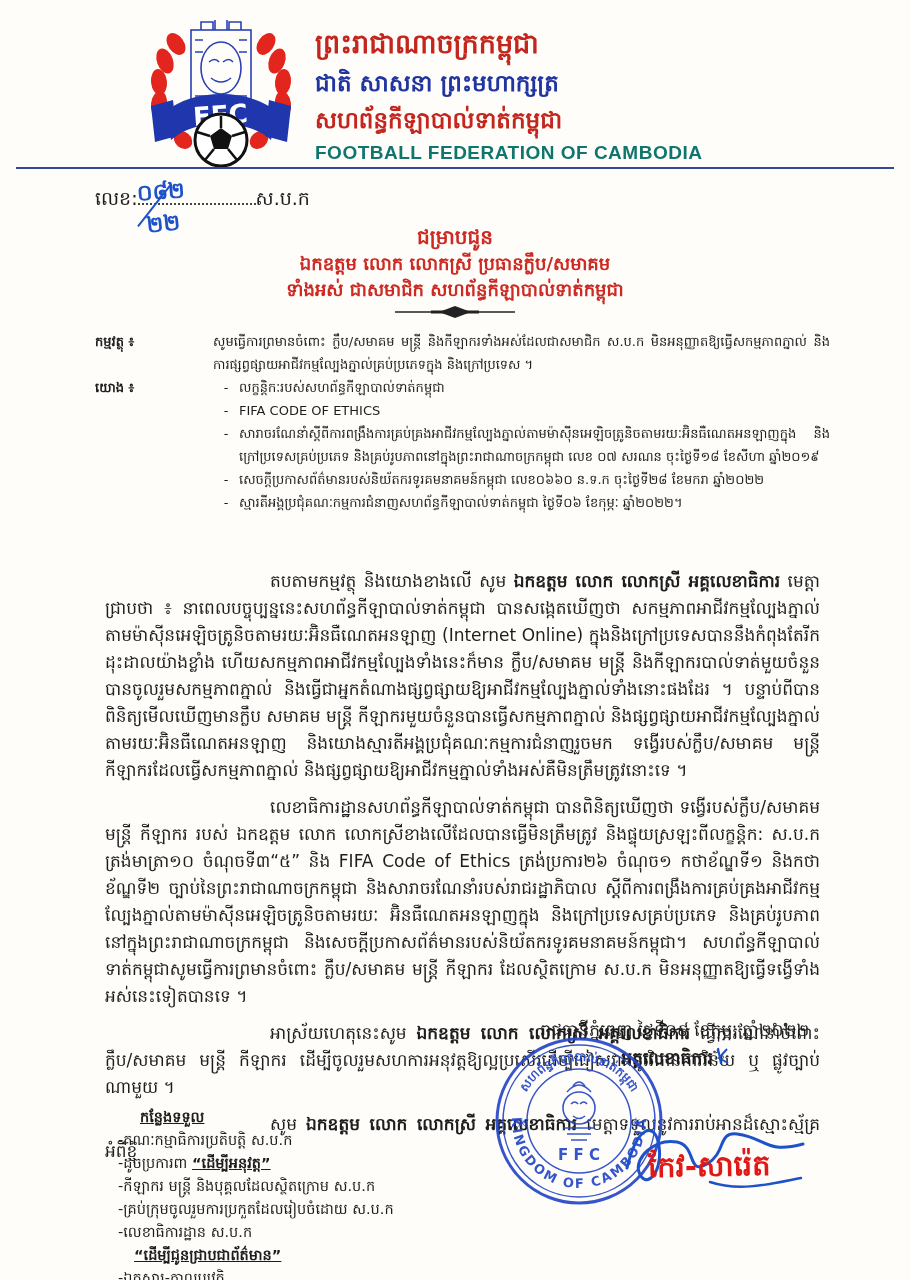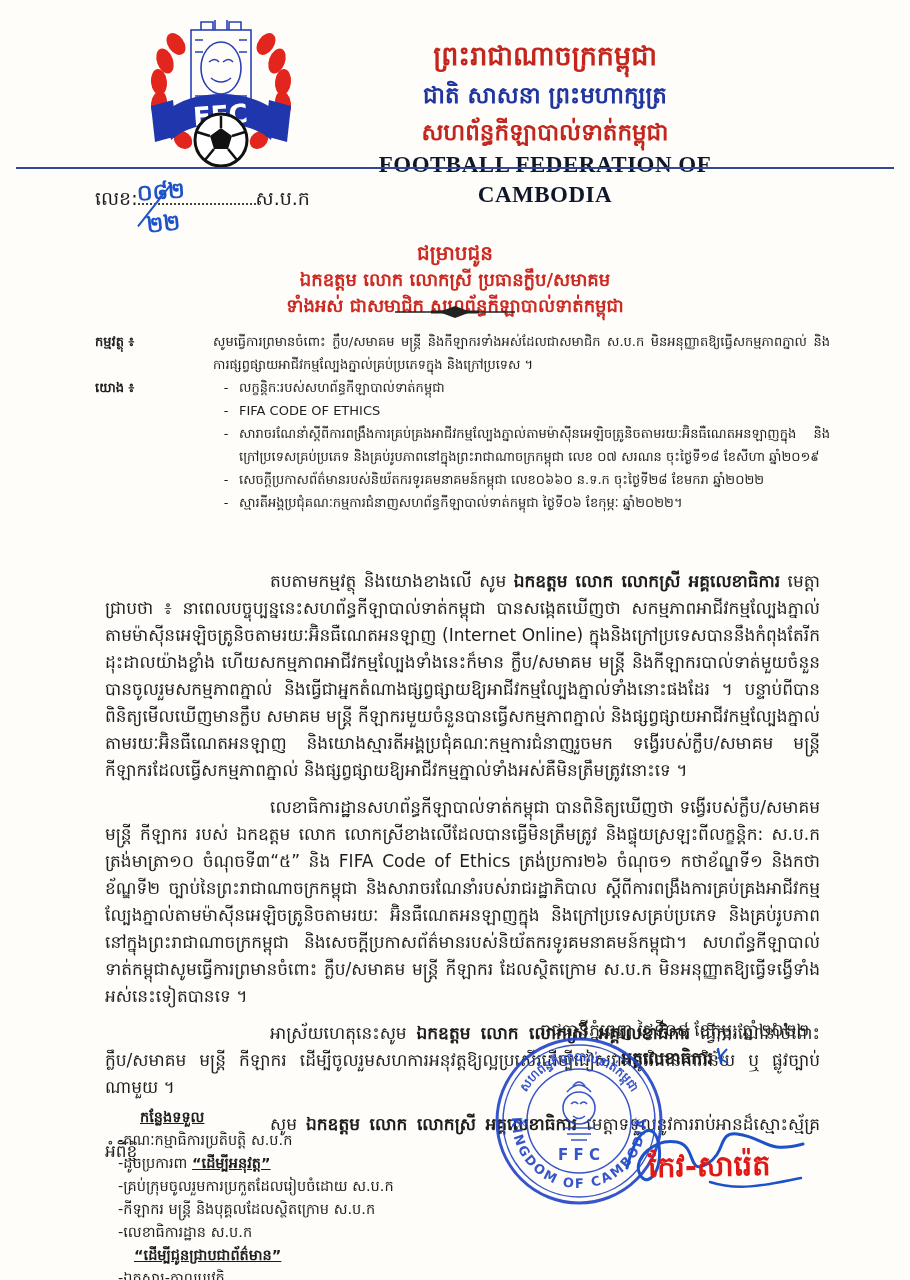--- a/index.html
+++ b/index.html
@@ -1,35 +1,35 @@
 <!DOCTYPE html>
 <html><head>
 <meta charset="utf-8">
 <style>
   html,body{margin:0;padding:0;background:#e8e8e8;}
   .page{position:relative;width:910px;height:1280px;margin:0 auto;background:#fefdfa;overflow:hidden;
         font-family:"DejaVu Sans",sans-serif;color:#1d1d1d;}
   
   .logo{position:absolute;left:143px;top:20px;width:156px;height:148px;}
-  .header-text{position:absolute;left:315px;top:36px;width:460px;text-align:center;}
+  .header-text{position:absolute;left:315px;top:24px;width:460px;text-align:left;}
   .h-kh1{font-size:27px;font-weight:bold;color:#c4261d;line-height:40px;}
   .h-kh2{font-size:23px;font-weight:bold;color:#2135a0;line-height:38px;}
   .h-kh3{font-size:23px;font-weight:bold;color:#c4261d;line-height:36px;}
-  .h-en{font-size:23px;font-weight:bold;color:#0f172a;letter-spacing:.5px;
-        font-family:Liberation Serif, serif;line-height:30px;}
+  .h-en{font-size:19px;font-weight:bold;color:#0f766e;letter-spacing:.5px;
+        font-family:Liberation Sans, sans-serif;line-height:30px;}
   .rule{position:absolute;left:16px;right:16px;top:167px;height:2px;background:#31479e;}
   
   .ref{position:absolute;left:95px;top:186px;font-size:19px;white-space:nowrap;}
   .ref .dots{display:inline-block;width:118px;border-bottom:2px dotted #444;height:14px;}
   .hand{position:absolute;color:#1d52c8;font-weight:bold;}
   .hand-top{left:42px;top:-8px;font-size:22px;transform:rotate(-4deg);}
   .hand-slash{left:58px;top:-6px;width:2px;height:52px;background:#1d52c8;transform:rotate(38deg);}
   .hand-bottom{left:52px;top:24px;font-size:22px;transform:rotate(-6deg);}
   
-  .title{position:absolute;left:0;right:0;top:224px;text-align:center;color:#cc2a22;font-weight:bold;margin-top:16px;}
+  .title{position:absolute;left:0;right:0;top:224px;text-align:center;color:#cc2a22;font-weight:bold;}
   .title .t1{font-size:20px;line-height:27px;}
   .title .t2,.title .t3{font-size:18px;line-height:26px;}
   .ornament{position:absolute;left:395px;top:305px;}
   
   .meta{position:absolute;left:95px;top:330px;width:735px;font-size:13px;line-height:23px;}
   .row{display:flex;align-items:flex-start;}
   .col-label{width:118px;font-weight:bold;flex:none;}
   .col-dash{width:26px;flex:none;text-align:center;}
   .col-text{flex:1;text-align:justify;}
   .subject-text{flex:1;text-align:justify;}
@@ -199,20 +199,20 @@
     <path d="M12 72 C22 30 40 24 44 50 C48 78 30 94 24 76 C19 62 40 42 62 46 C82 50 72 80 92 68 C112 56 102 36 122 38 C152 42 150 58 188 48" stroke="#1d52c8" stroke-width="3" fill="none" stroke-linecap="round"></path>
     <path d="M95 86 C125 96 155 88 186 82" stroke="#1d52c8" stroke-width="2.4" fill="none" stroke-linecap="round"></path>
   </svg>
 
   <div class="redname">កែវ-សារ៉េត</div>
 
   <div class="cc">
     <div class="cc-title">កន្លែងទទួល</div>
     <div>-គណៈកម្មាធិការប្រតិបត្តិ ស.ប.ក</div>
     <div><span>-ដូចប្រការពា </span><span class="u">“ដើម្បីអនុវត្ត”</span></div>
+    <div>-កីឡាករ មន្ត្រី និងបុគ្គលដែលស្ថិតក្រោម ស.ប.ក</div>
     <div>-គ្រប់ក្រុមចូលរួមការប្រកួតដែលរៀបចំដោយ ស.ប.ក</div>
-    <div>-កីឡាករ មន្ត្រី និងបុគ្គលដែលស្ថិតក្រោម ស.ប.ក</div>
     <div>-លេខាធិការដ្ឋាន ស.ប.ក</div>
     <div class="cc-ind u">“ដើម្បីជូនជ្រាបជាព័ត៌មាន”</div>
     <div>-ឯកសារ-កាលប្បវត្តិ</div>
   </div>
 
 </div>
 
 </body></html>

